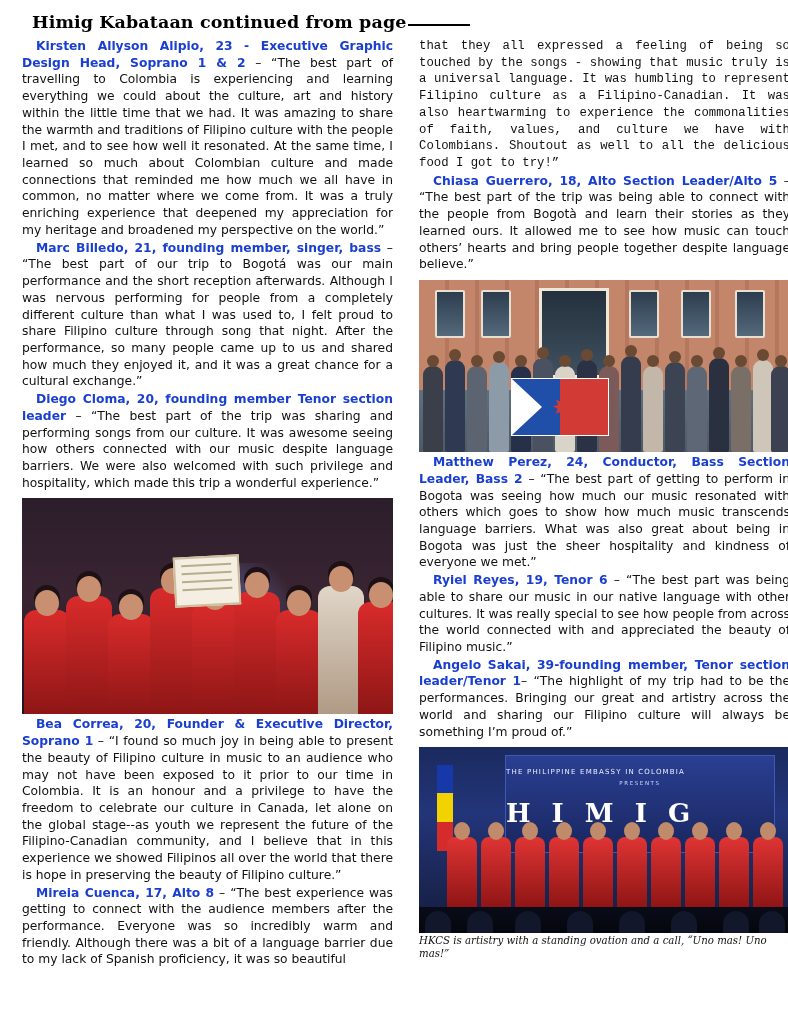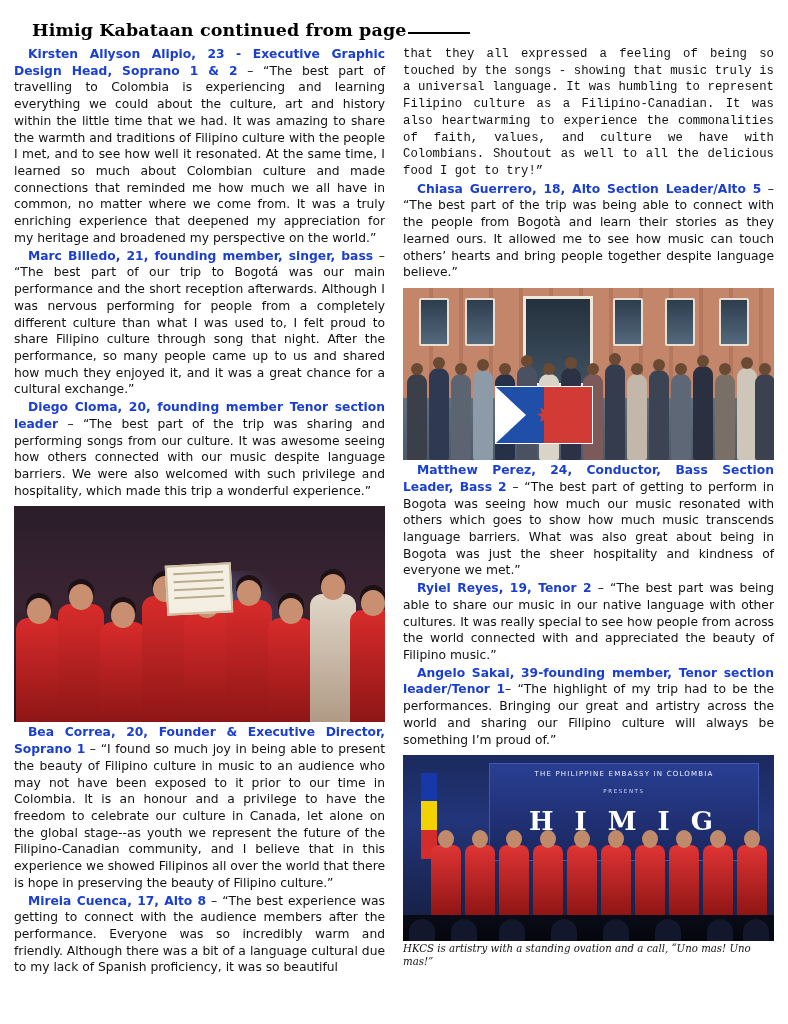--- a/index.html
+++ b/index.html
@@ -12,21 +12,21 @@
     height: 1024px;
     font-family: "DejaVu Sans", sans-serif;
     color: #111111;
     overflow: hidden;
   }
   .page {
     position: relative;
     width: 788px;
     height: 1024px;
     box-sizing: border-box;
-    padding: 18px 14px 8px 14px;
+    padding: 10px 14px 8px 14px;
   }
   .headline {
     font-family: "DejaVu Serif", serif;
     font-weight: bold;
     font-size: 17.5px;
     letter-spacing: 0.1px;
     color: #000;
     margin: 2px 0 6px 18px;
   }
   .headline .rule {
@@ -36,20 +36,21 @@
     vertical-align: 2px;
     margin-left: 2px;
   }
   .columns {
     display: flex;
     gap: 18px;
     align-items: flex-start;
   }
   .col {
     width: 371px;
+    margin-left: 8px;
   }
   p.para {
     margin: 0 0 1px 0;
     font-size: 12.3px;
     line-height: 1.36;
     text-align: justify;
     text-indent: 14px;
     color: #111;
   }
   p.para.noindent {
@@ -160,30 +161,30 @@
     height: 186px;
     background: linear-gradient(180deg, #1b2a5e 0%, #23357a 35%, #141c3a 100%);
     position: relative;
   }
   .ph-stage .screen {
     position: absolute; left: 86px; top: 8px; width: 268px; height: 96px;
     background: linear-gradient(180deg, #2a3f93, #19265e);
     border: 1px solid #3f57b5;
   }
   .ph-stage .screen .t1 {
-    position: absolute; top: 6px; width: 100%; text-align: center;
+    position: absolute; top: 12px; width: 100%; 
     color: #eaf0ff; font-size: 7px; letter-spacing: 1.2px;
     font-family: "DejaVu Sans", sans-serif;
   }
   .ph-stage .screen .t2 {
     position: absolute; top: 24px; width: 100%; text-align: center;
     color: #cdd8ff; font-size: 5.5px; letter-spacing: 1.6px;
   }
   .ph-stage .screen .t3 {
-    position: absolute; top: 42px; width: 100%; text-align: center;
+    position: absolute; top: 42px; width: 100%; 
     color: #ffffff; font-size: 26px; font-weight: bold; letter-spacing: 6px;
     font-family: "DejaVu Serif", serif;
   }
   .ph-stage .perf {
     position: absolute; bottom: 24px; width: 30px; height: 72px;
     background: linear-gradient(180deg, #e03434, #8d1414);
     border-radius: 8px 8px 0 0;
   }
   .ph-stage .perf .face {
     position: absolute; top: -15px; left: 50%; transform: translateX(-50%);
@@ -260,21 +261,21 @@
         <div class="cert">
             <span></span>
             <span></span>
             <span></span>
             <span></span>
           </div>
       </div>
 
       <p class="para"><span class="lead">Bea Correa, 20, Founder &amp; Executive Director, Soprano 1</span><span> – “I found so much joy in being able to present the beauty of Filipino culture in music to an audience who may not have been exposed to it prior to our time in Colombia. It is an honour and a privilege to have the freedom to celebrate our culture in Canada, let alone on the global stage--as youth we represent the future of the Filipino-Canadian community, and I believe that in this experience we showed Filipinos all over the world that there is hope in preserving the beauty of Filipino culture.”</span></p>
 
-      <p class="para"><span class="lead">Mireia Cuenca, 17, Alto 8</span><span> – “The best experience was getting to connect with the audience members after the performance. Everyone was so incredibly warm and friendly. Although there was a bit of a language cultural due to my lack of Spanish proficiency, it was so beautiful</span></p>
+      <p class="para"><span class="lead">Mireia Cuenca, 17, Alto 8</span><span> – “The best experience was getting to connect with the audience members after the performance. Everyone was so incredibly warm and friendly. Although there was a bit of a language barrier due to my lack of Spanish proficiency, it was so beautiful</span></p>
 
     </div>
 
     <div class="col">
 
       <p class="para noindent">that they all expressed a feeling of being so touched by the songs - showing that music truly is a universal language. It was humbling to represent Filipino culture as a Filipino-Canadian. It was also heartwarming to experience the commonalities of faith, values, and culture we have with Colombians. Shoutout as well to all the delicious food I got to try!”</p>
 
       <p class="para"><span class="lead">Chiasa Guerrero, 18, Alto Section Leader/Alto 5</span><span> – “The best part of the trip was being able to connect with the people from Bogotà and learn their stories as they learned ours. It allowed me to see how music can touch others’ hearts and bring people together despite language believe.”</span></p>
 
       <div class="photo ph-group">
@@ -338,21 +339,21 @@
               <div class="head"></div>
             </div>
         </div>
         <div class="flag">
           <div class="maple"></div>
         </div>
       </div>
 
       <p class="para"><span class="lead">Matthew Perez, 24, Conductor, Bass Section Leader, Bass 2</span><span> – “The best part of getting to perform in Bogota was seeing how much our music resonated with others which goes to show how much music transcends language barriers. What was also great about being in Bogota was just the sheer hospitality and kindness of everyone we met.”</span></p>
 
-      <p class="para"><span class="lead">Ryiel Reyes, 19, Tenor 2</span><span> – “The best part was being able to share our music in our native language with other cultures. It was really special to see how people from across the world connected with and appreciated the beauty of Filipino music.”</span></p>
+      <p class="para"><span class="lead">Ryiel Reyes, 19, Tenor 6</span><span> – “The best part was being able to share our music in our native language with other cultures. It was really special to see how people from across the world connected with and appreciated the beauty of Filipino music.”</span></p>
 
       <p class="para"><span class="lead">Angelo Sakai, 39-founding member, Tenor section leader/Tenor 1</span><span>– “The highlight of my trip had to be the performances. Bringing our great and artistry across the world and sharing our Filipino culture will always be something I’m proud of.”</span></p>
 
       <div class="photo ph-stage">
         <div class="screen">
           <div class="t1">THE PHILIPPINE EMBASSY IN COLOMBIA</div>
           <div class="t2">PRESENTS</div>
           <div class="t3">H I M I G</div>
         </div>
         <div class="flagpole"></div>

